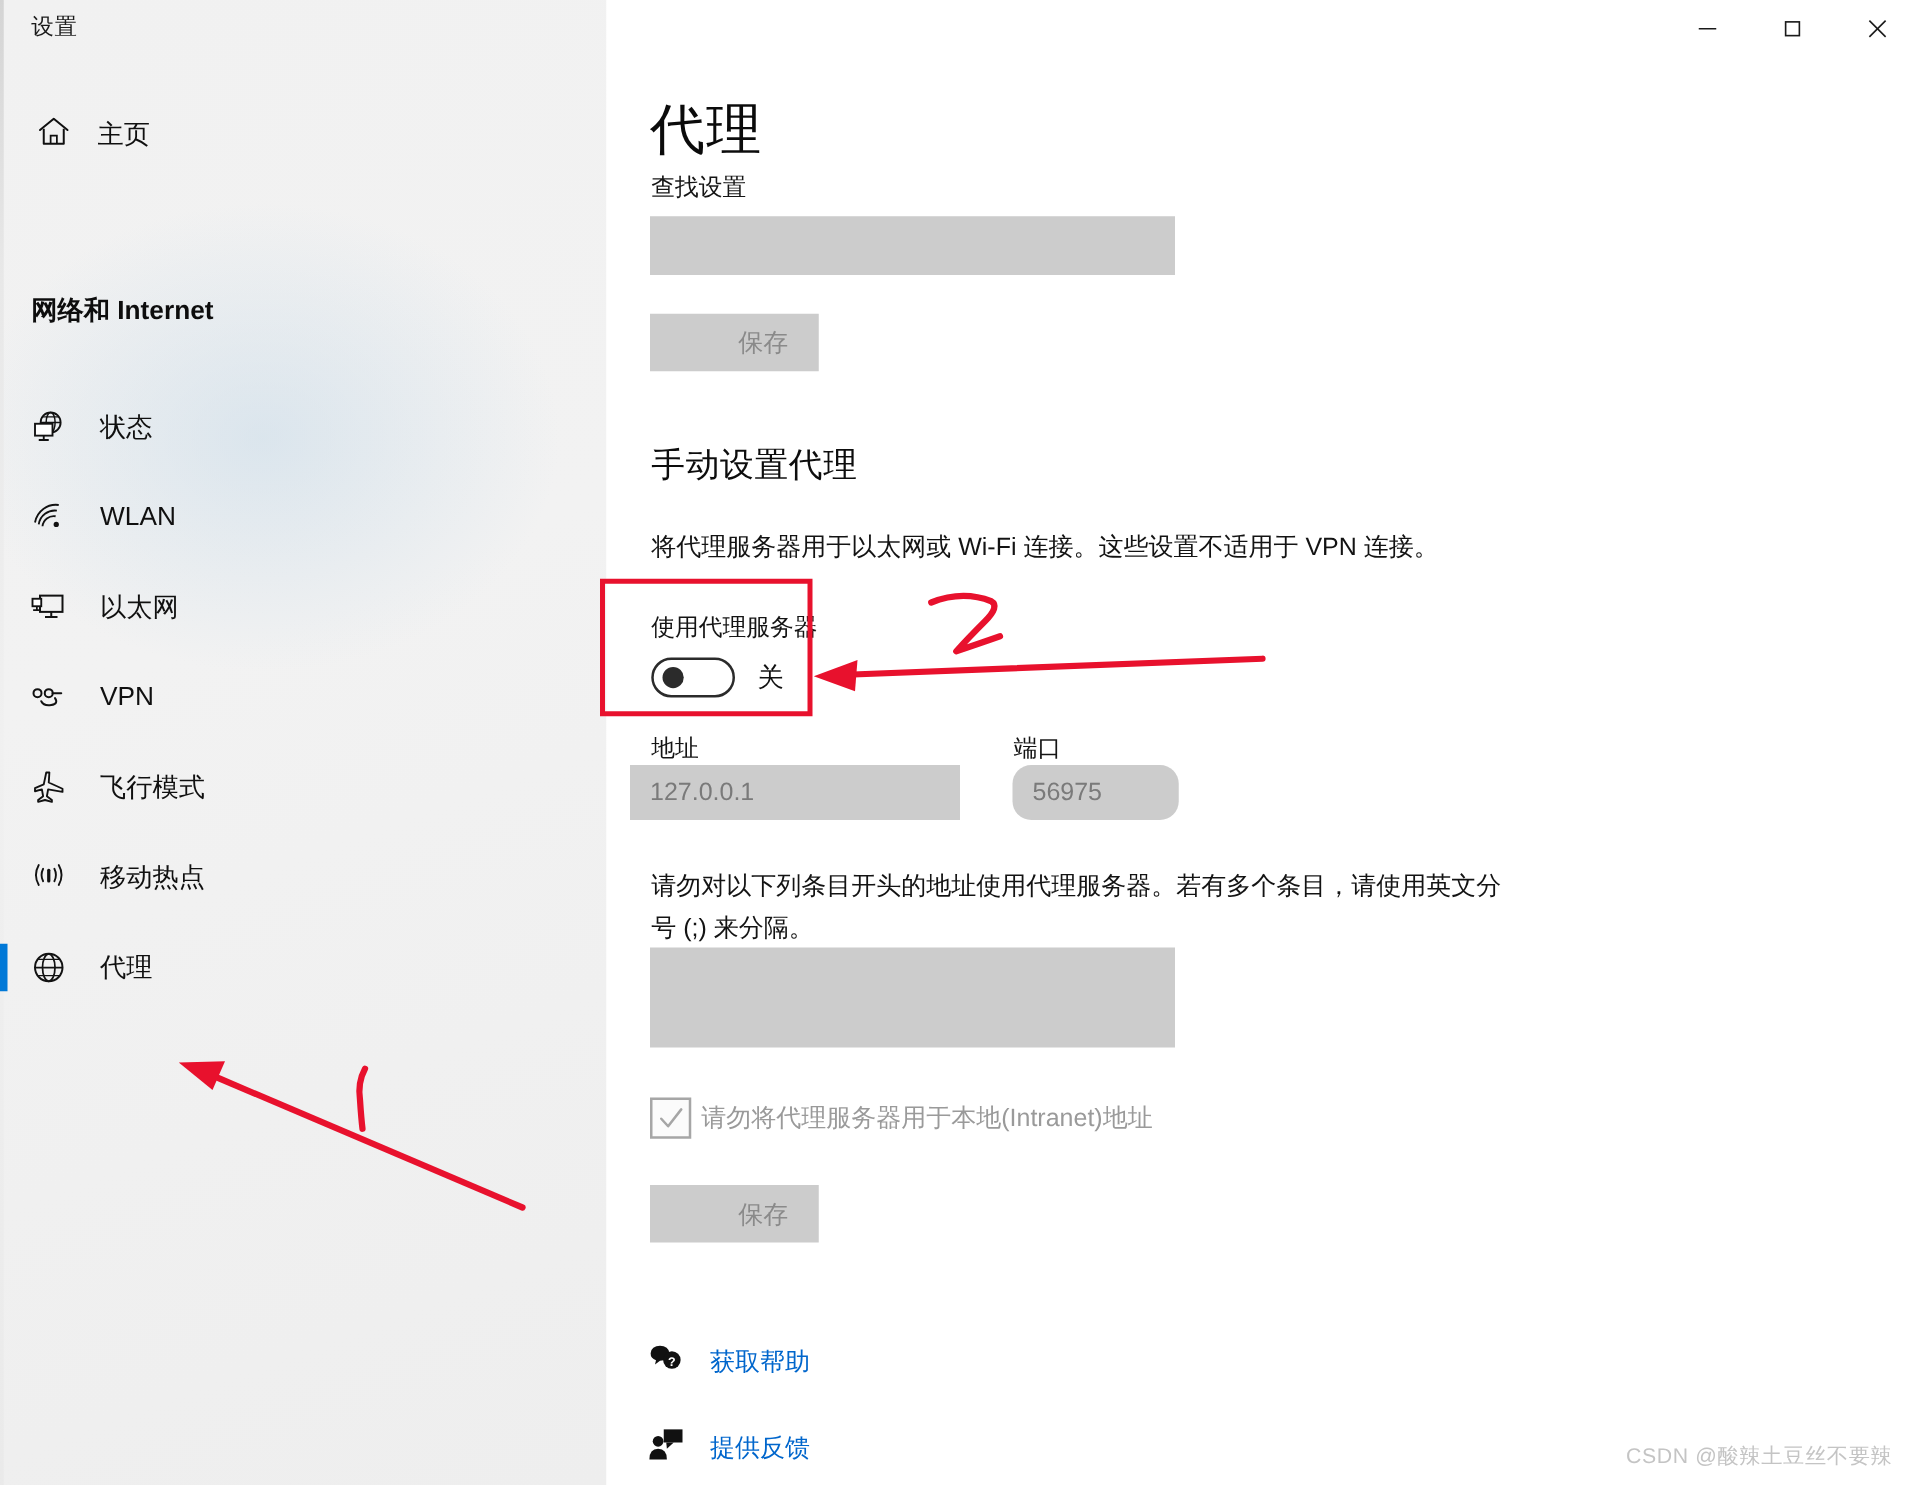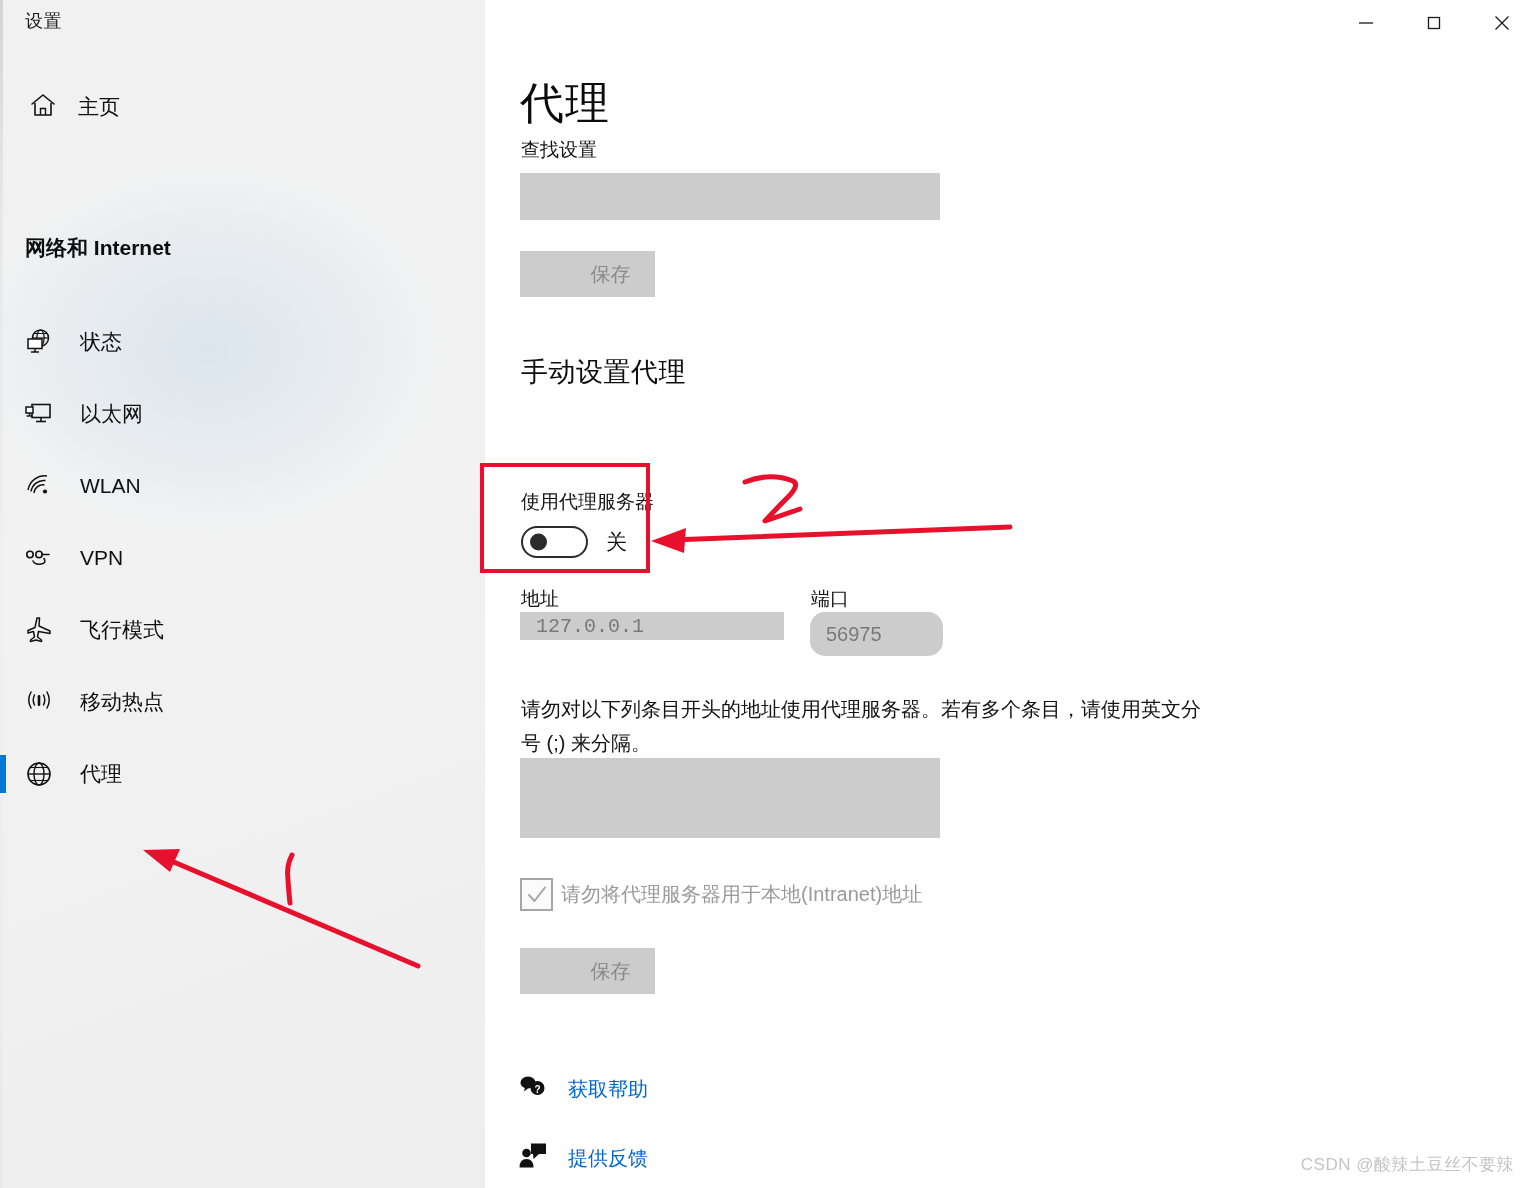--- a/index.html
+++ b/index.html
@@ -209,43 +209,43 @@
             <line x1="12" y1="22.5" x2="12" y2="26" stroke="#121212" stroke-width="1.5"></line>
             <line x1="8" y1="26" x2="16" y2="26" stroke="#121212" stroke-width="1.5"></line>
           </svg>
         </span>
         <span class="nav-label">状态</span>
       </div>
 
       <div class="nav-item">
         <span class="nav-ico">
           <svg width="32" height="32" viewBox="0 0 32 32">
+            <path d="M5 20 A17 17 0 0 1 24 6" fill="none" stroke="#121212" stroke-width="1.5"></path>
+            <path d="M8 21.5 A13 13 0 0 1 22.5 10.5" fill="none" stroke="#121212" stroke-width="1.5"></path>
+            <path d="M11 23 A9 9 0 0 1 21.5 15" fill="none" stroke="#121212" stroke-width="1.5"></path>
+            <circle cx="22" cy="21.5" r="2.1" fill="#121212"></circle>
+          </svg>
+        </span>
+        <span class="nav-label">WLAN</span>
+      </div>
+
+      <div class="nav-item">
+        <span class="nav-ico">
+          <svg width="32" height="32" viewBox="0 0 32 32">
             <rect x="9" y="6.5" width="18" height="13" fill="none" stroke="#121212" stroke-width="1.6"></rect>
             <line x1="18" y1="19.5" x2="18" y2="23.5" stroke="#121212" stroke-width="1.6"></line>
             <line x1="13" y1="23.5" x2="23" y2="23.5" stroke="#121212" stroke-width="1.6"></line>
             <rect x="3" y="9" width="7" height="6" fill="#ffffff" stroke="#121212" stroke-width="1.5"></rect>
             <line x1="6.5" y1="15" x2="6.5" y2="18" stroke="#121212" stroke-width="1.4"></line>
             <line x1="3.5" y1="18" x2="9.5" y2="18" stroke="#121212" stroke-width="1.4"></line>
           </svg>
         </span>
         <span class="nav-label">以太网</span>
       </div>
 
-      <div class="nav-item">
-        <span class="nav-ico">
-          <svg width="32" height="32" viewBox="0 0 32 32">
-            <path d="M5 20 A17 17 0 0 1 24 6" fill="none" stroke="#121212" stroke-width="1.5"></path>
-            <path d="M8 21.5 A13 13 0 0 1 22.5 10.5" fill="none" stroke="#121212" stroke-width="1.5"></path>
-            <path d="M11 23 A9 9 0 0 1 21.5 15" fill="none" stroke="#121212" stroke-width="1.5"></path>
-            <circle cx="22" cy="21.5" r="2.1" fill="#121212"></circle>
-          </svg>
-        </span>
-        <span class="nav-label">WLAN</span>
-      </div>
-
 
       <div class="nav-item">
         <span class="nav-ico">
           <svg width="32" height="32" viewBox="0 0 32 32">
             <circle cx="7" cy="12.5" r="3.2" fill="none" stroke="#121212" stroke-width="1.6"></circle>
             <circle cx="16" cy="12.5" r="3.2" fill="none" stroke="#121212" stroke-width="1.6"></circle>
             <path d="M19 12.5 L26 12.5 M21 16.5 Q24 21 18 22 Q12 23 10 19" fill="none" stroke="#121212" stroke-width="1.6" stroke-linecap="round"></path>
           </svg>
         </span>
         <span class="nav-label">VPN</span>
@@ -294,32 +294,33 @@
     <div class="page-title">代理</div>
 
     <div class="field-label" style="position:absolute; top:137px; left:36px;">查找设置</div>
 
     <div class="fake-input" style="position:absolute; top:173px; left:35px; width:420px; height:47px;"></div>
 
     <div class="btn-save" style="position:absolute; top:251px; left:35px; width:135px; height:46px;">保存</div>
 
     <div class="section-head" style="position:absolute; top:354px; left:36px;">手动设置代理</div>
 
+    <div class="body-text" style="position:absolute; top:421px; left:36px; width:700px;">将代理服务器用于以太网或 Wi-Fi 连接。这些设置不适用于 VPN 连接。</div>
 
     <div class="field-label" style="position:absolute; top:489px; left:36px;">使用代理服务器</div>
 
     <div class="toggle-row" style="position:absolute; top:526px; left:36px;">
       <div class="toggle">
         <span class="knob"></span>
       </div>
       <span class="toggle-state">关</span>
     </div>
 
     <div class="field-label" style="position:absolute; top:586px; left:36px;">地址</div>
-    <div class="fake-input" style="position:absolute; top:612px; left:35px; width:264px; height:28px;font-family:Liberation Mono, monospace;">127.0.0.1</div>
+    <div class="fake-input" style="position:absolute; top:612px; left:19px; width:264px; height:44px;">127.0.0.1</div>
 
     <div class="field-label" style="position:absolute; top:586px; left:326px;">端口</div>
     <div class="fake-input" style="position:absolute; top:612px; left:325px; width:133px; height:44px;border-radius:15px;">56975</div>
 
     <div class="body-text" style="position:absolute; top:692px; left:36px; width:690px;">请勿对以下列条目开头的地址使用代理服务器。若有多个条目，请使用英文分号 (;) 来分隔。</div>
 
     <div class="fake-input" style="position:absolute; top:758px; left:35px; width:420px; height:80px;"></div>
 
     <div class="chk-row" style="position:absolute; top:878px; left:35px;">
       <span class="chk-box">

